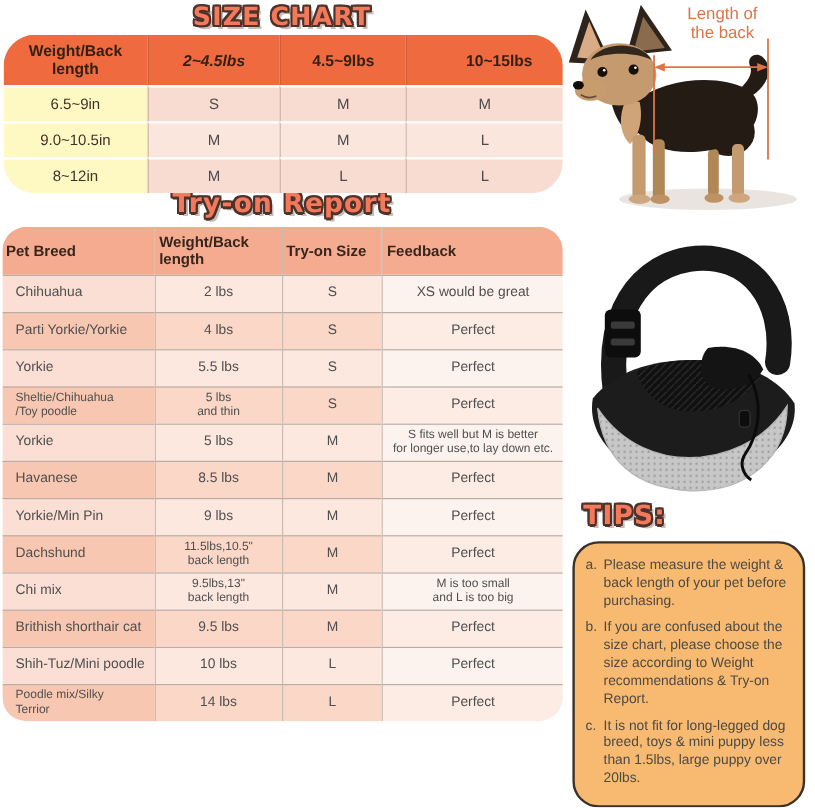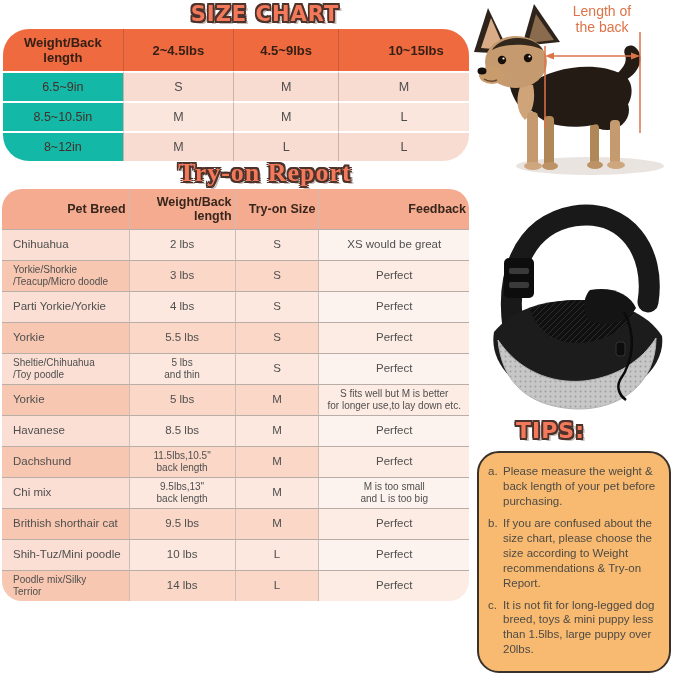--- a/index.html
+++ b/index.html
@@ -11,50 +11,49 @@
   
   .bubble-title {
     position:absolute; text-align:center;
     font-family:"DejaVu Sans", sans-serif; font-weight:700; letter-spacing:1px;
     color:#f4795a;
     text-shadow:
       -1.6px -1.6px 0 #4c332c, 0 -1.8px 0 #4c332c, 1.6px -1.6px 0 #4c332c,
       -1.8px 0 0 #4c332c, 1.8px 0 0 #4c332c,
       -1.6px 1.6px 0 #4c332c, 0 1.8px 0 #4c332c, 1.6px 1.6px 0 #4c332c,
       3.2px 3.2px 0 #c9beb7;
-    margin-left: 30px;
   }
   .size-title  { left:0; top:2px;  width:470px; font-size:21px; }
-  .tryon-title { left:0; top:158px; width:470px; font-size:26px;font-family:Liberation Serif, serif; }
+  .tryon-title { left:0; top:158px; width:470px; font-size:22px; }
   .tips-title  { left:486px; top:418px; width:90px; text-align:left; font-size:22px; }
 
   
   .tbl-wrap { position:absolute; overflow:hidden; }
   .size-wrap  { left:3px; top:29px;  width:466px; border-radius:26px; }
   .tryon-wrap { left:2px; top:189px; width:467px; border-radius:20px; }
 
   table { border-collapse:separate; border-spacing:0; table-layout:fixed; width:100%; }
   th, td { padding:1px 3px; overflow:hidden; }
   td { white-space:pre-line; }
 
   
   .size-table th {
     background:#ef6a3e; color:#362015; font-size:13px; font-weight:600; height:40px; text-align:center;
   }
   .size-table td { height:26px; font-size:12.5px; color:#4c4c4c; text-align:center; border-top:2px solid #ffffff; }
-  .size-table td:first-child { background:#14b8a6; color:#44302a; }
+  .size-table td:first-child { background:#fef9c3; color:#44302a; }
   .size-table tbody tr:nth-child(odd)  td:not(:first-child) { background:#f9dcd1; }
   .size-table tbody tr:nth-child(even) td:not(:first-child) { background:#fbe6dd; }
   .size-table th:not(:first-child), .size-table td:not(:first-child) { border-left:1px solid rgba(95,62,46,0.28); }
-  .size-table th:nth-child(1){ width:27.2%; } .size-table th:nth-child(2){ width:24.8%; }
+  .size-table th:nth-child(1){ width:27.2%; } .size-table th:nth-child(2){ width:24.8%;font-style:italic; }
   .size-table th:nth-child(3){ width:23.5%; } .size-table th:nth-child(4){ width:24.5%;padding-left:27px; }
 
   
   .tryon-table th {
-    background:#f5ab8f; color:#38261d; font-size:12.5px; font-weight:600; height:38px; text-align:right;
+    background:#f5ab8f; color:#38261d; font-size:12.5px; font-weight:600; height:38px; text-align:left;
   }
   .tryon-table td { height:28px; font-size:11.5px; color:#4f4f4f; text-align:center; border-top:1px solid #b9aea7; line-height:1.2;margin-left:25px; }
   .tryon-table td:first-child { text-align:left; padding-left:11px; }
   .tryon-table tbody tr:nth-child(odd)  td { background:#fce8df; }
   .tryon-table tbody tr:nth-child(odd)  td:first-child { background:#fbdfd4; }
   .tryon-table tbody tr:nth-child(odd)  td:last-child  { background:#fdf3ee; }
   .tryon-table tbody tr:nth-child(even) td { background:#fad7c6; }
   .tryon-table tbody tr:nth-child(even) td:first-child { background:#f8c7b1; }
   .tryon-table tbody tr:nth-child(even) td:last-child  { background:#fdece4; }
   .tryon-table th:not(:first-child), .tryon-table td:not(:first-child) { border-left:1px solid #cdbcb3; }
@@ -96,21 +95,21 @@
           </tr>
         </thead>
         <tbody>
           <tr>
             <td>6.5~9in</td>
             <td>S</td>
             <td>M</td>
             <td>M</td>
           </tr>
           <tr>
-            <td>8.5~10.5in</td>
+            <td>9.0~10.5in</td>
             <td>M</td>
             <td>M</td>
             <td>L</td>
           </tr>
           <tr>
             <td>8~12in</td>
             <td>M</td>
             <td>L</td>
             <td>L</td>
           </tr>
@@ -129,27 +128,20 @@
           </tr>
         </thead>
         <tbody>
           <tr>
             <td>Chihuahua</td>
             <td>2 lbs</td>
             <td>S</td>
             <td>XS would be great</td>
           </tr>
           <tr>
-            <td class="multi">Yorkie/Shorkie
-/Teacup/Micro doodle</td>
-            <td>3 lbs</td>
-            <td>S</td>
-            <td>Perfect</td>
-          </tr>
-          <tr>
             <td>Parti Yorkie/Yorkie</td>
             <td>4 lbs</td>
             <td>S</td>
             <td>Perfect</td>
           </tr>
           <tr>
             <td>Yorkie</td>
             <td>5.5 lbs</td>
             <td>S</td>
             <td>Perfect</td>
@@ -165,20 +157,26 @@
           <tr>
             <td>Yorkie</td>
             <td>5 lbs</td>
             <td>M</td>
             <td class="multi">S fits well but M is better
 for longer use,to lay down etc.</td>
           </tr>
           <tr>
             <td>Havanese</td>
             <td>8.5 lbs</td>
+            <td>M</td>
+            <td>Perfect</td>
+          </tr>
+          <tr>
+            <td>Yorkie/Min Pin</td>
+            <td>9 lbs</td>
             <td>M</td>
             <td>Perfect</td>
           </tr>
           <tr>
             <td>Dachshund</td>
             <td class="multi">11.5lbs,10.5"
 back length</td>
             <td>M</td>
             <td>Perfect</td>
           </tr>

